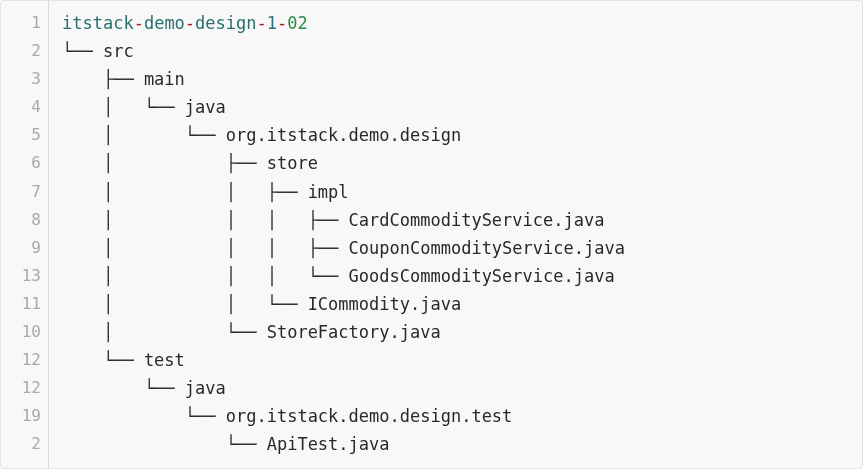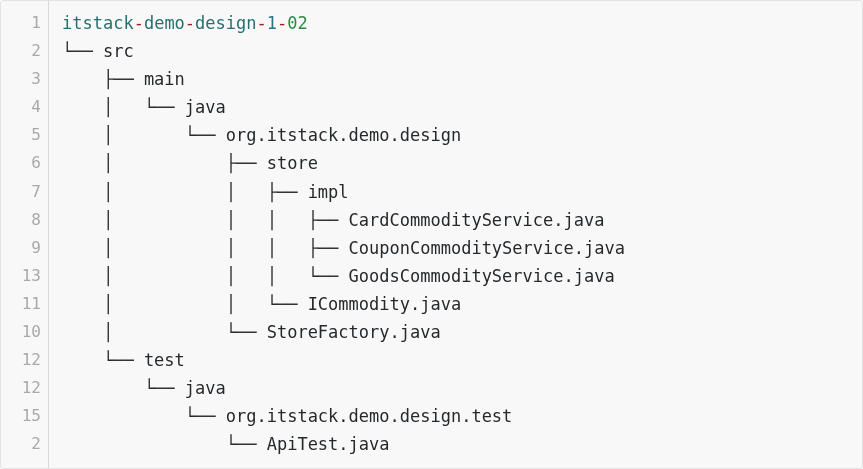--- a/index.html
+++ b/index.html
@@ -59,17 +59,17 @@
       <div class="lnum">5</div>
       <div class="lnum">6</div>
       <div class="lnum">7</div>
       <div class="lnum">8</div>
       <div class="lnum">9</div>
       <div class="lnum">13</div>
       <div class="lnum">11</div>
       <div class="lnum">10</div>
       <div class="lnum">12</div>
       <div class="lnum">12</div>
-      <div class="lnum">15</div>
+      <div class="lnum">19</div>
       <div class="lnum">2</div>
     </div>
   <div class="code" id="code"><div class="cline"><span class="tok tok-name">itstack</span><span class="tok tok-op">-</span><span class="tok tok-name">demo</span><span class="tok tok-op">-</span><span class="tok tok-name">design</span><span class="tok tok-op">-</span><span class="tok tok-num-teal">1</span><span class="tok tok-op">-</span><span class="tok tok-num-green">02</span></div><div class="cline">└── src</div><div class="cline">    ├── main</div><div class="cline">    │   └── java</div><div class="cline">    │       └── org.itstack.demo.design</div><div class="cline">    │           ├── store</div><div class="cline">    │           │   ├── impl</div><div class="cline">    │           │   │   ├── CardCommodityService.java</div><div class="cline">    │           │   │   ├── CouponCommodityService.java</div><div class="cline">    │           │   │   └── GoodsCommodityService.java</div><div class="cline">    │           │   └── ICommodity.java</div><div class="cline">    │           └── StoreFactory.java</div><div class="cline">    └── test</div><div class="cline">        └── java</div><div class="cline">            └── org.itstack.demo.design.test</div><div class="cline">                └── ApiTest.java</div></div>
 </div>
 
 </body></html>

